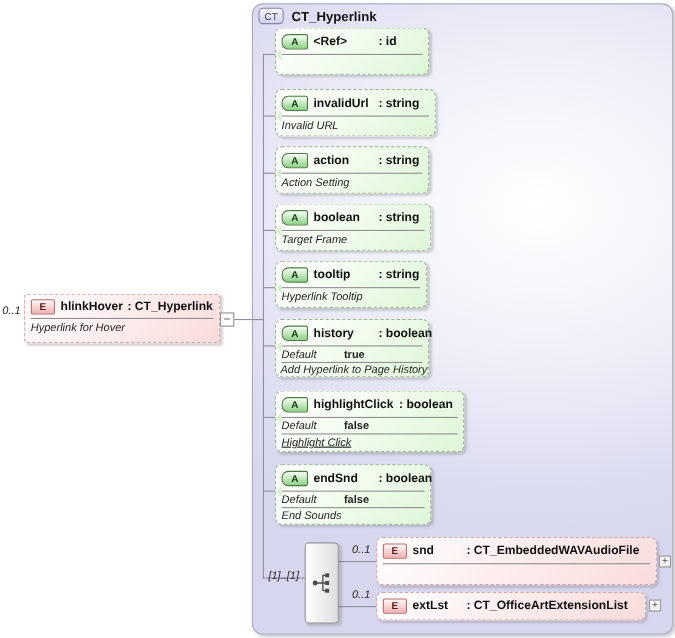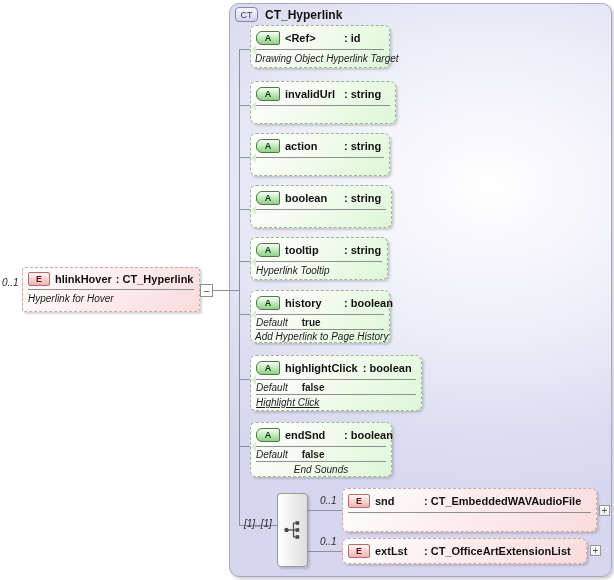--- a/index.html
+++ b/index.html
@@ -33,21 +33,21 @@
     box-sizing:border-box;white-space:nowrap;
   }
   .card.pink{
     border-color:#d2a6a6;
     background:linear-gradient(135deg,#ffffff 0%,#fdeeee 45%,#f9dcdc 100%);
     box-shadow:2px 2px 2px rgba(130,110,110,.3);
   }
   .trow{display:flex;align-items:center;height:23px;padding:0 5px;gap:5px;}
   .sep{height:0;border-top:1px solid #8f8f8f;margin:0 5px;}
   .drow{font-size:10px;font-style:italic;color:#1d1d1d;padding:3px 5px 0 5px;}
-  .frow{display:flex;align-items:center;height:14px;padding:0 5px;font-size:10px;color:#1d1d1d;}
+  .frow{display:flex;align-items:center;height:14px;padding:0 5px;font-size:10px;color:#1d1d1d;gap:11px;}
   .dl{font-style:italic;}
   .dv{font-weight:bold;margin-left:14px;}
   .nm{font-size:11px;font-weight:bold;color:#111;min-width:54px;}
   .nm.wide{min-width:44px;}
   .nm.auto{min-width:0;}
   .tp{font-size:11px;font-weight:bold;color:#111;text-align:right;}
   .tab{position:absolute;left:-5px;top:19px;width:0;height:0;
        border:5px solid transparent;border-right:5px solid #d9efd2;}
   
   .badge{display:inline-flex;align-items:center;justify-content:center;flex:none;
@@ -111,51 +111,53 @@
   <div class="toggle" style="left:200px;top:284px;">−</div>
 
   <div class="card" style="left:250px;top:25px;width:140px;height:43px;">
     <i class="tab"></i>
     <div class="trow">
       <span class="badge a">A</span>
       <span class="nm">&lt;Ref&gt;</span>
       <span class="tp">: id</span>
     </div>
     <div class="sep"></div>
-    <div class="drow" style="padding-left:4px;">Drawing Object Hyperlink Target</div>
   </div>
 
   <div class="card" style="left:250px;top:81px;width:146px;height:43px;">
     <i class="tab"></i>
     <div class="trow">
       <span class="badge a">A</span>
       <span class="nm">invalidUrl</span>
       <span class="tp">: string</span>
     </div>
     <div class="sep"></div>
+    <div class="drow">Invalid URL</div>
   </div>
 
   <div class="card" style="left:250px;top:133px;width:140px;height:43px;">
     <i class="tab"></i>
     <div class="trow">
       <span class="badge a">A</span>
       <span class="nm">action</span>
       <span class="tp">: string</span>
     </div>
     <div class="sep"></div>
+    <div class="drow">Action Setting</div>
   </div>
 
   <div class="card" style="left:250px;top:185px;width:142px;height:43px;">
     <i class="tab"></i>
     <div class="trow">
       <span class="badge a">A</span>
       <span class="nm">boolean</span>
       <span class="tp">: string</span>
     </div>
     <div class="sep"></div>
+    <div class="drow">Target Frame</div>
   </div>
 
   <div class="card" style="left:250px;top:237px;width:138px;height:43px;">
     <i class="tab"></i>
     <div class="trow">
       <span class="badge a">A</span>
       <span class="nm">tooltip</span>
       <span class="tp">: string</span>
     </div>
     <div class="sep"></div>
@@ -200,21 +202,21 @@
       <span class="badge a">A</span>
       <span class="nm">endSnd</span>
       <span class="tp">: boolean</span>
     </div>
     <div class="sep"></div>
     <div class="frow">
       <span class="dl">Default</span>
       <span class="dv">false</span>
     </div>
     <div class="sep"></div>
-    <div class="drow" style="padding-top:2px;text-align:center;">End Sounds</div>
+    <div class="drow" style="padding-top:2px;">End Sounds</div>
   </div>
 
   <span class="card-label" style="left:244px;top:518px;">[1]..[1]</span>
   <div class="seqbox">
     <svg width="20" height="22" viewBox="0 0 20 22">
       <line x1="3.5" y1="11" x2="13" y2="11" stroke="#4a4a4a" stroke-width="1.2"></line>
       <line x1="10.5" y1="4" x2="10.5" y2="18" stroke="#4a4a4a" stroke-width="1.2"></line>
       <line x1="10.5" y1="4" x2="13" y2="4" stroke="#4a4a4a" stroke-width="1.2"></line>
       <line x1="10.5" y1="18" x2="13" y2="18" stroke="#4a4a4a" stroke-width="1.2"></line>
       <circle cx="3.5" cy="11" r="2.2" fill="#4a4a4a"></circle>

